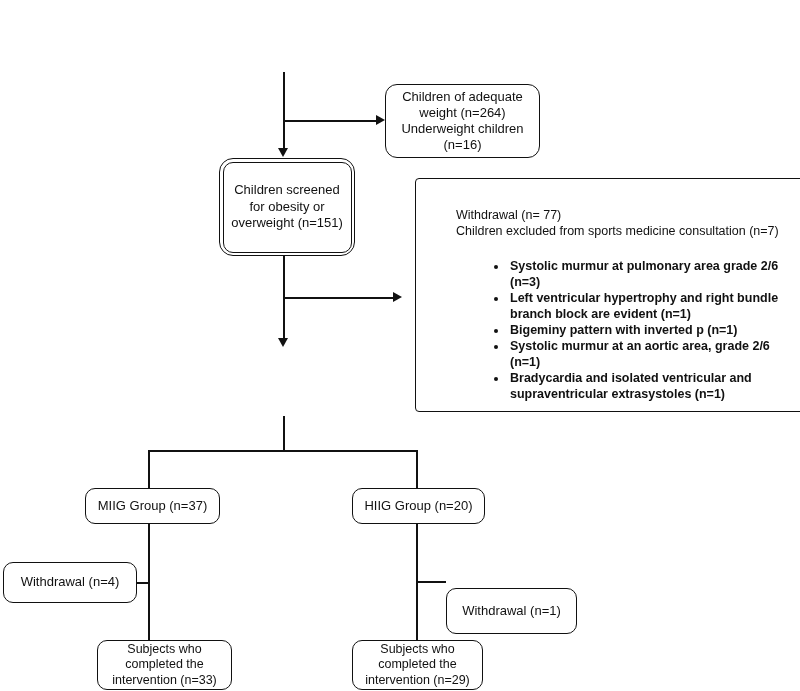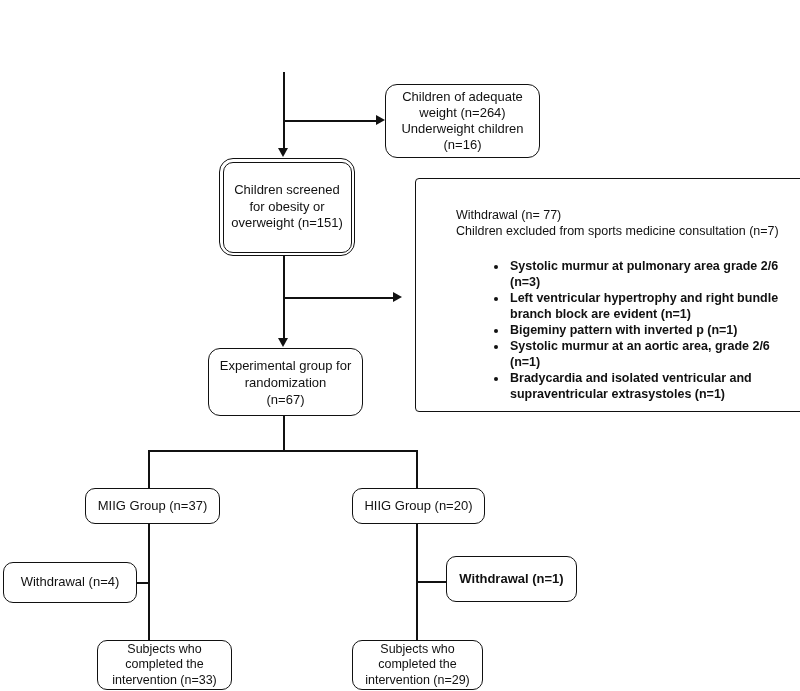--- a/index.html
+++ b/index.html
@@ -108,31 +108,28 @@
     <p class="hdr">Children excluded from sports medicine consultation (n=7)</p>
     <ul>
       <li>Systolic murmur at pulmonary area grade 2/6 (n=3)</li>
       <li>Left ventricular hypertrophy and right bundle branch block are evident (n=1)</li>
       <li>Bigeminy pattern with inverted p (n=1)</li>
       <li>Systolic murmur at an aortic area, grade 2/6 (n=1)</li>
       <li>Bradycardia and isolated ventricular and supraventricular extrasystoles (n=1)</li>
     </ul>
   </div>
 
-  <div class="box" style="left:208px; top:348px; width:155px; height:68px; line-height:17px;">Experimental group for
-randomization
-(n=67)</div>
 
   <div class="box" style="left:85px; top:488px; width:135px; height:36px; border-radius:10px;">MIIG Group (n=37)</div>
 
   <div class="box" style="left:352px; top:488px; width:133px; height:36px; border-radius:10px;">HIIG Group (n=20)</div>
 
   <div class="box" style="left:3px; top:562px; width:134px; height:41px; border-radius:10px;">Withdrawal (n=4)</div>
 
-  <div class="box" style="left:446px; top:556px; width:131px; height:46px; border-radius:10px;font-weight:bold;">Withdrawal (n=1)</div>
+  <div class="box" style="left:446px; top:588px; width:131px; height:46px; border-radius:10px;">Withdrawal (n=1)</div>
 
   <div class="box small" style="left:97px; top:640px; width:135px; height:50px; border-radius:10px;">Subjects who
 completed the
 intervention (n=33)</div>
 
   <div class="box small" style="left:352px; top:640px; width:131px; height:50px; border-radius:10px;">Subjects who
 completed the
 intervention (n=29)</div>
 
   <div class="line" style="left:283px; top:72px; width:2px; height:78px;"></div>

